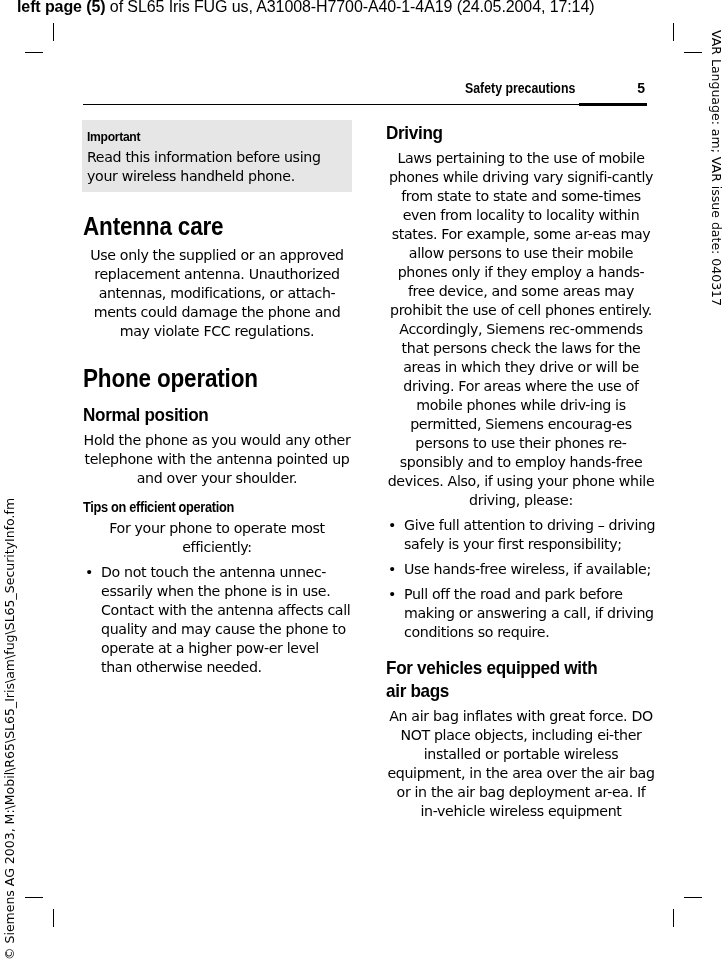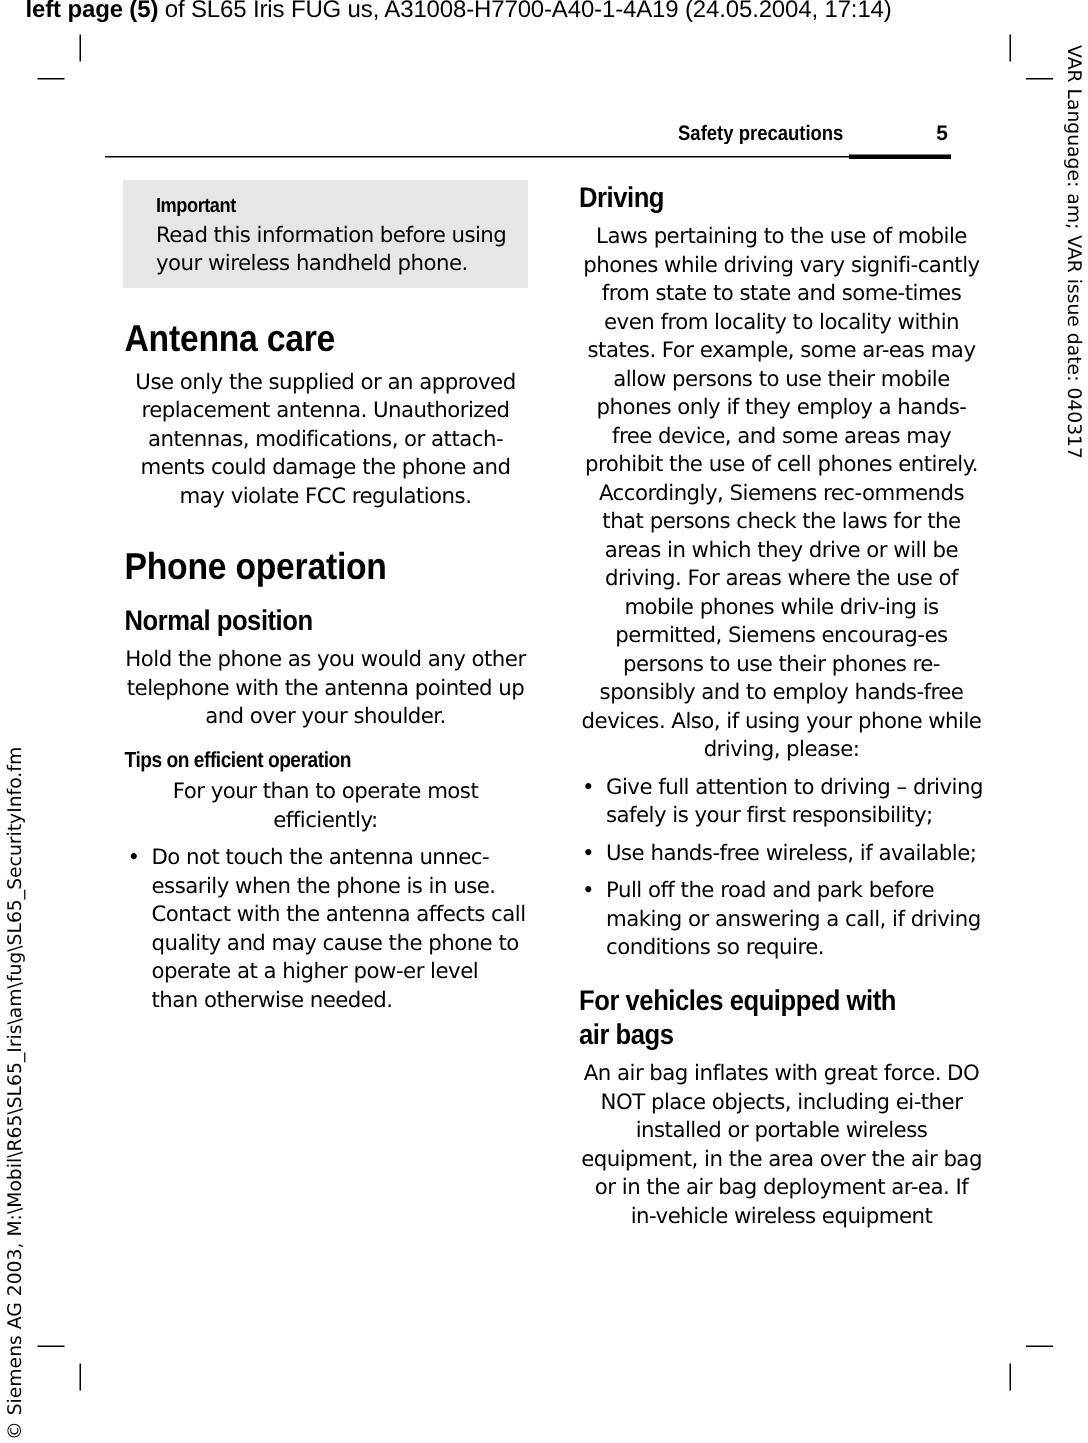--- a/index.html
+++ b/index.html
@@ -23,21 +23,21 @@
     }
     .vtext-left {
       position: absolute; left: 0; top: 480px; width: 20px; height: 482px;
     }
     .vtext-left span {
       position: absolute; left: 0; top: 0; white-space: nowrap; font-size: 12.5px;
       transform-origin: 0 0; transform: translate(2px, 480px) rotate(-90deg);
       font-family: "DejaVu Sans", sans-serif;
     }
     .running-head {
-      position: absolute; left: 70px; top: 78px; width: 564px; height: 26px;
+      position: absolute; left: 83px; top: 78px; width: 564px; height: 26px;
     }
     .running-head .title {
       position: absolute; right: 72px; top: 2px; font-family: "Liberation Sans", sans-serif;
       font-weight: bold; font-size: 14px; transform: scaleX(0.88); transform-origin: right;
     }
     .running-head .pagenum {
       position: absolute; right: 2px; top: 2px; font-family: "Liberation Sans", sans-serif;
       font-weight: bold; font-size: 14px;
     }
     .running-head .rule {
@@ -46,21 +46,21 @@
     .running-head .rule-thick {
       position: absolute; right: 0; width: 68px; top: 25px; height: 3px; background: #000;
     }
     .col {
       position: absolute; top: 120px; font-size: 14.2px; line-height: 19px;
       font-family: "DejaVu Sans", sans-serif; letter-spacing: -0.35px;
     }
     .col-left { left: 83px; width: 268px; }
     .col-right { left: 386px; width: 270px; top: 120px; }
     .note-box {
-      background: #e6e6e6; padding: 8px 5px 6px 22px; margin-left: -1px; margin-right: -1px;
+      background: #e6e6e6; padding: 8px 5px 6px 5px; margin-left: -1px; margin-right: -1px;
     }
     .note-title {
       font-family: "Liberation Sans", sans-serif; font-weight: bold; font-size: 13.5px;
       transform: scaleX(0.9); transform-origin: left; line-height: 17px; margin-bottom: 3px;
     }
     .note-box p { margin: 0 0 6px 0; }
     .note-box p:last-child { margin-bottom: 0; }
     h1.sec {
       font-family: "Liberation Sans", sans-serif; font-weight: bold; font-size: 25px;
       margin: 0; line-height: 30px; transform: scaleX(0.9); transform-origin: left;
@@ -118,21 +118,21 @@
   </div>
 
   <h1 class="sec" style="margin-top:19px;">Antenna care</h1>
   <p class="body" style="margin-top:5px;">Use only the supplied or an approved replacement antenna. Unauthorized antennas, modifications, or attach-ments could damage the phone and may violate FCC regulations.</p>
 
   <h1 class="sec" style="margin-top:22px;">Phone operation</h1>
   <h2 class="sub" style="margin-top:10px;">Normal position</h2>
   <p class="body" style="margin-top:5px;">Hold the phone as you would any other telephone with the antenna pointed up and over your shoulder.</p>
 
   <h3 class="minor" style="margin-top:10px;">Tips on efficient operation</h3>
-  <p class="body" style="margin-top:3px;">For your than to operate most efficiently:</p>
+  <p class="body" style="margin-top:3px;">For your phone to operate most efficiently:</p>
   <ul class="bullets">
     <li>Do not touch the antenna unnec-essarily when the phone is in use. Contact with the antenna affects call quality and may cause the phone to operate at a higher pow-er level than otherwise needed.</li>
   </ul>
 </div>
 
 <div class="col col-right">
   <h2 class="sub" style="margin-top:1px;">Driving</h2>
   <p class="body" style="margin-top:5px;">Laws pertaining to the use of mobile phones while driving vary signifi-cantly from state to state  and some-times even from locality to locality within states. For example, some ar-eas may allow persons to use their mobile phones only if they employ a hands-free device, and some areas may prohibit the use of cell phones entirely. Accordingly, Siemens rec-ommends that persons check the laws for the areas in which they drive or will be driving. For areas where the use of mobile phones while driv-ing is permitted, Siemens encourag-es persons to use their phones re-sponsibly and to employ hands-free devices. Also, if using your phone while driving, please:</p>
   <ul class="bullets">
     <li>Give full attention to driving – driving safely is your first responsibility;</li>

